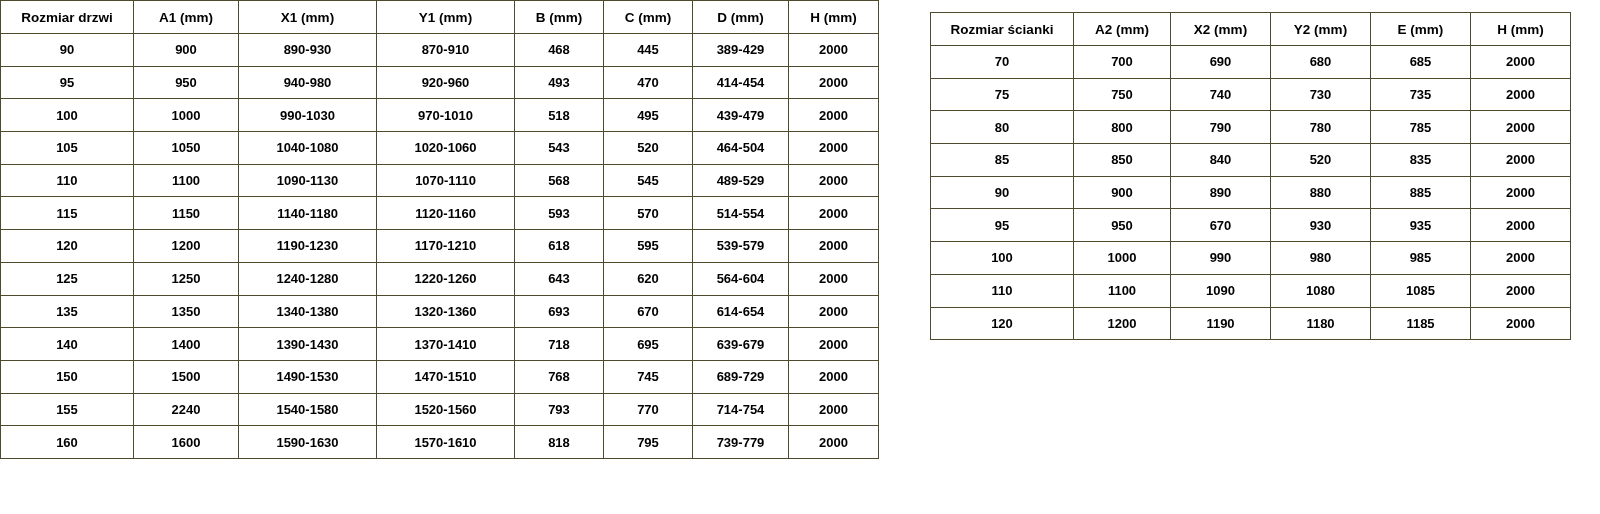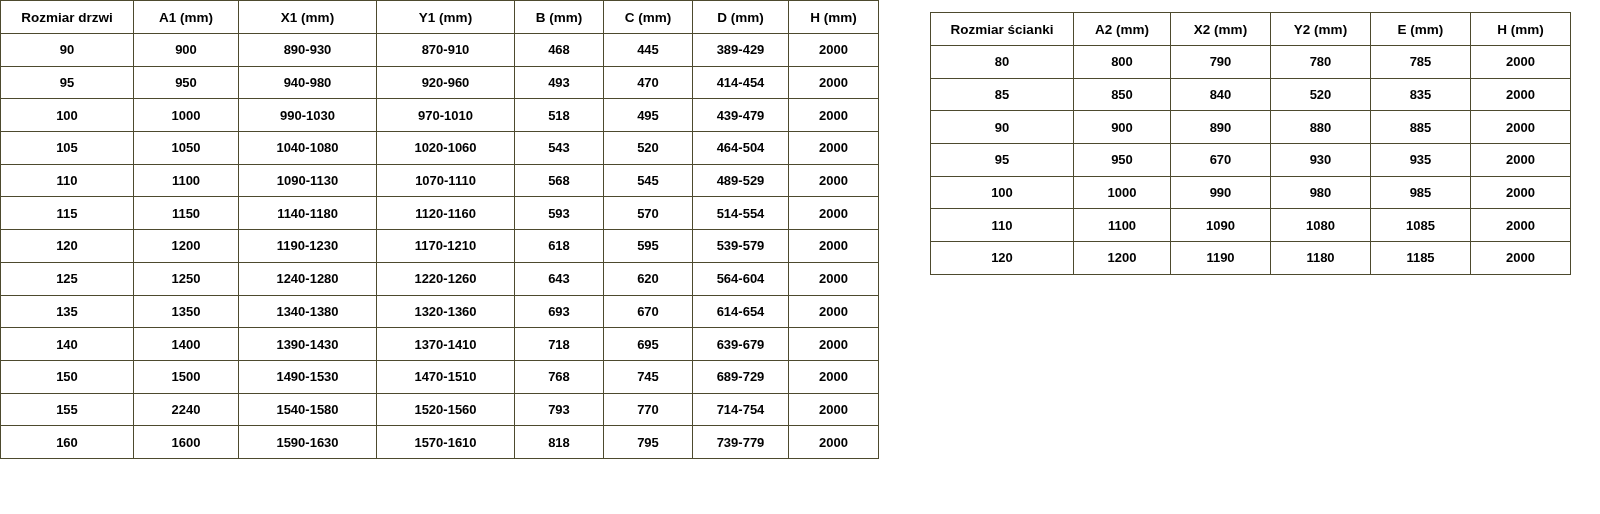--- a/index.html
+++ b/index.html
@@ -251,20 +251,36 @@
           <th>Rozmiar ścianki</th>
           <th>A2 (mm)</th>
           <th>X2 (mm)</th>
           <th>Y2 (mm)</th>
           <th>E (mm)</th>
           <th>H (mm)</th>
         </tr>
       </thead>
       <tbody>
         <tr>
+          <td>70</td>
+          <td>700</td>
+          <td>690</td>
+          <td>680</td>
+          <td>685</td>
+          <td>2000</td>
+        </tr>
+        <tr>
+          <td>75</td>
+          <td>750</td>
+          <td>740</td>
+          <td>730</td>
+          <td>735</td>
+          <td>2000</td>
+        </tr>
+        <tr>
           <td>80</td>
           <td>800</td>
           <td>790</td>
           <td>780</td>
           <td>785</td>
           <td>2000</td>
         </tr>
         <tr>
           <td>85</td>
           <td>850</td>

